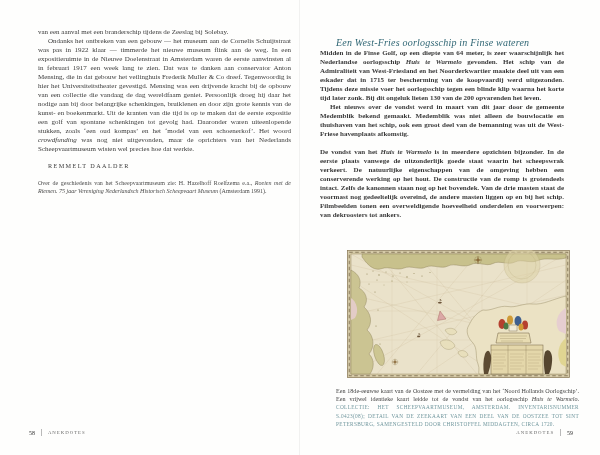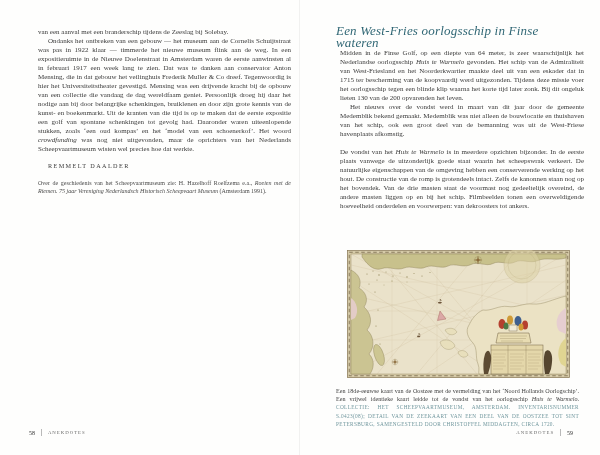--- a/index.html
+++ b/index.html
@@ -8,28 +8,28 @@
     font-family:"Liberation Serif", serif; color:#3a3a3a; overflow:hidden;
   }
   .gutter { position:absolute; left:299px; top:0; width:1px; height:455px; background:rgba(0,0,0,0.05); }
 
   .body-p { margin:0; font-size:7px; line-height:9px; text-align:justify; color:#3a3a3a; }
   .indent { text-indent:10px; }
   .gap { margin-top:9px; }
   .body-p em, .caption em, .footnote em { font-style:italic; }
 
   .left-text  { position:absolute; left:38px;  top:28px; width:253px; }
-  .right-text { position:absolute; left:340px; top:49px; width:244px; }
+  .right-text { position:absolute; left:320px; top:49px; width:244px;font-weight:bold; }
 
   .author { margin-top:8px; padding-left:10px; font-size:6.2px; letter-spacing:1.4px; color:#3a3a3a; }
   .footnote { margin-top:10px; font-size:6px; line-height:8px; color:#4a4a4a; text-align:justify; }
 
   .heading {
-    position:absolute; left:336px; top:25px; width:244px; margin:0;
-    font-size:13px; line-height:12px; font-style:italic; font-weight:normal;
+    position:absolute; left:336px; top:37px; width:244px; margin:0;
+    font-size:10px; line-height:12px; font-style:italic; font-weight:normal;
     color:#2f6674; letter-spacing:0.2px;
   }
 
   .map { position:absolute; left:347px; top:250px; width:223px; height:128px; margin:0; }
   .map svg { display:block; }
 
   .caption { position:absolute; left:336px; top:387px; width:243px; margin:0;
     font-size:6.1px; line-height:8.2px; color:#3f3f3f; text-align:justify; }
   .credit { font-size:5.3px; color:#6f969d; letter-spacing:0.35px; }
 

